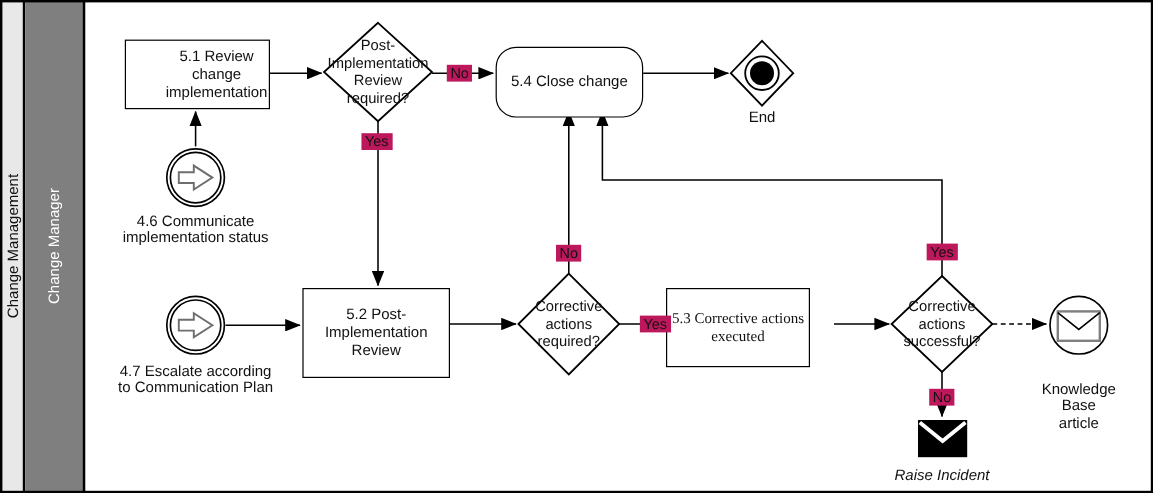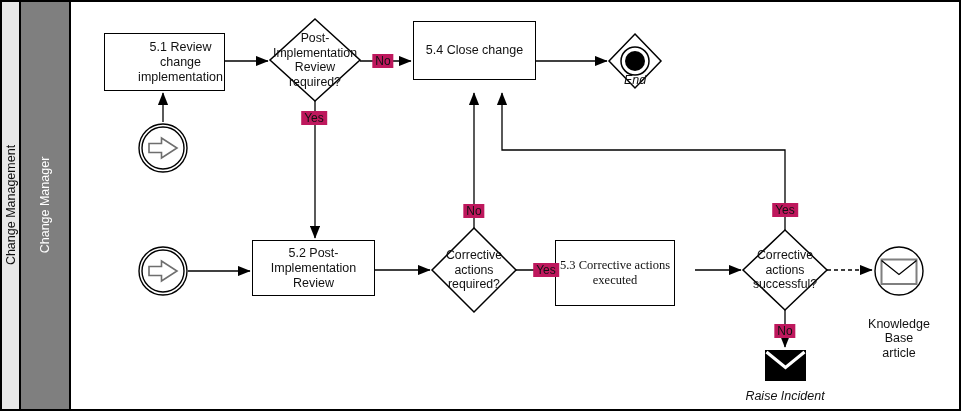--- a/index.html
+++ b/index.html
@@ -19,41 +19,41 @@
 
   svg.layer { position:absolute; left:0; top:0; z-index:5; }
 
   
   .task {
     position:absolute; box-sizing:border-box; border:1.5px solid #000; background:#fff;
     display:flex; align-items:center; justify-content:center; text-align:center;
     font-size:12.5px; line-height:1.2; white-space:pre-line; z-index:6;
   }
   #t51 { left:104px; top:33px;  width:121px; height:58px;padding-left:32px; }
-  #t54 { left:413px; top:21px;  width:123px; height:59px; }
-  #t52 { left:252px; top:240px; width:123px; height:56px; }
+  #t54 { left:413px; top:39px;  width:123px; height:59px;border-radius:17px; }
+  #t52 { left:252px; top:240px; width:123px; height:75px; }
   #t53 { left:555px; top:240px; width:120px; height:66px;font-family:Liberation Serif, serif; }
 
   
   .gw-label {
     position:absolute; transform:translate(-50%,-50%); text-align:center;
     white-space:pre-line; font-size:12.3px; line-height:1.18; z-index:10;
   }
   #gw1-label { left:315px; top:60px; }
   #gw2-label { left:474px; top:270px; }
   #gw3-label { left:785px; top:270px; }
 
   
   .node-label {
     position:absolute; transform:translateX(-50%); text-align:center;
     white-space:pre-line; font-size:12.5px; line-height:1.15; z-index:10;
   }
   #lbl-start-top    { left:163px; top:177px; }
   #lbl-start-bottom { left:163px; top:302px; }
-  #lbl-end          { left:635px; top:73px;font-style:italic;  }
+  #lbl-end          { left:635px; top:91px;  }
   #lbl-kb           { left:899px; top:301px;margin-top:16px; }
   #lbl-raise        { left:785px; top:389px;font-style:italic; }
 
   
   .edge-label {
     position:absolute; transform:translate(-50%,-50%); background:#be185d;
     padding:0 3px; font-size:12px; z-index:10;
   }
   #el-no1  { left:383px; top:61px;  }
   #el-yes1 { left:314px; top:118px; }
@@ -136,20 +136,24 @@
 Implementation
 Review
 required?</div>
   <div class="gw-label" id="gw2-label">Corrective
 actions
 required?</div>
   <div class="gw-label" id="gw3-label">Corrective
 actions
 successful?</div>
 
+  <div class="node-label" id="lbl-start-top">4.6 Communicate
+implementation status</div>
+  <div class="node-label" id="lbl-start-bottom">4.7 Escalate according
+to Communication Plan</div>
   <div class="node-label" id="lbl-end">End</div>
   <div class="node-label" id="lbl-kb">Knowledge Base
 article</div>
   <div class="node-label" id="lbl-raise">Raise Incident</div>
 
   <div class="edge-label" id="el-no1">No</div>
   <div class="edge-label" id="el-yes1">Yes</div>
   <div class="edge-label" id="el-no2">No</div>
   <div class="edge-label" id="el-yes2">Yes</div>
   <div class="edge-label" id="el-yes3">Yes</div>

